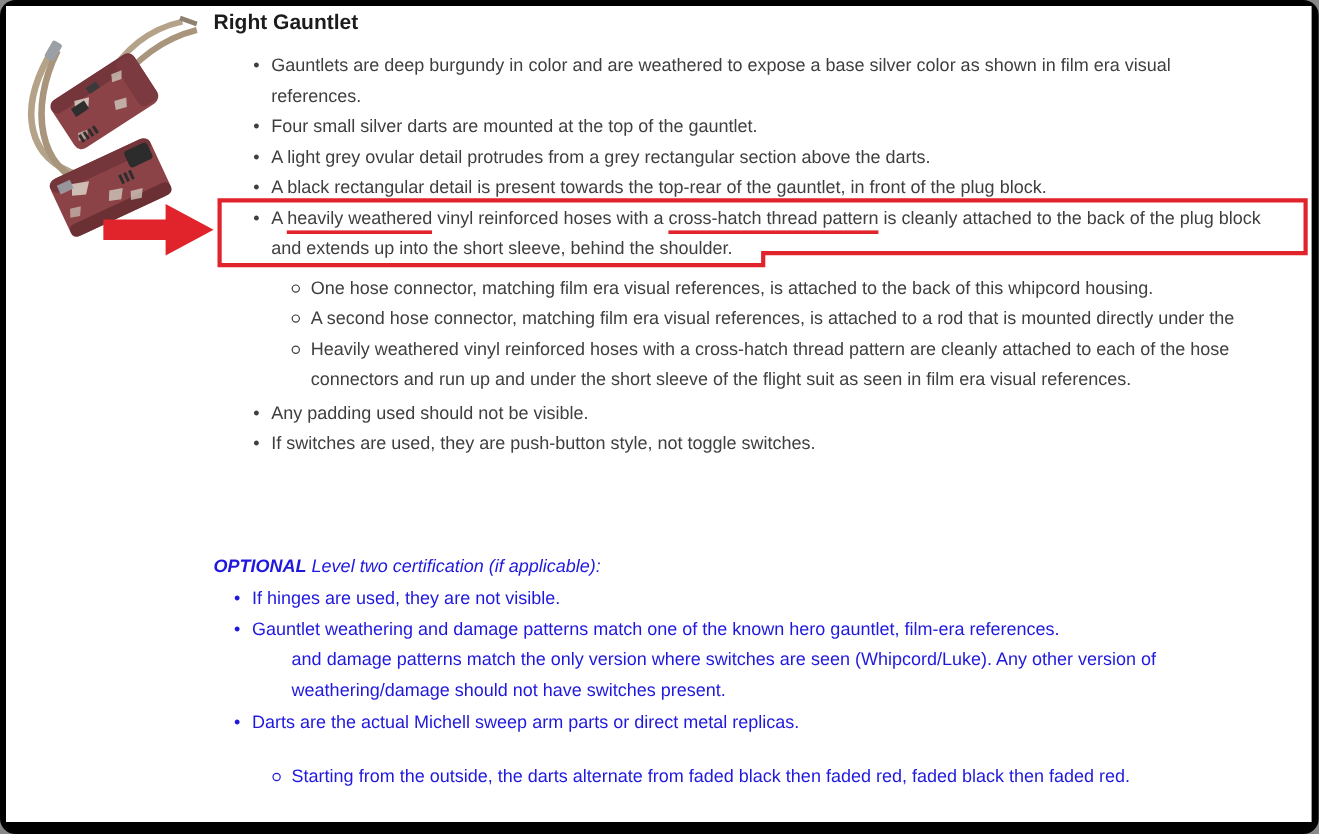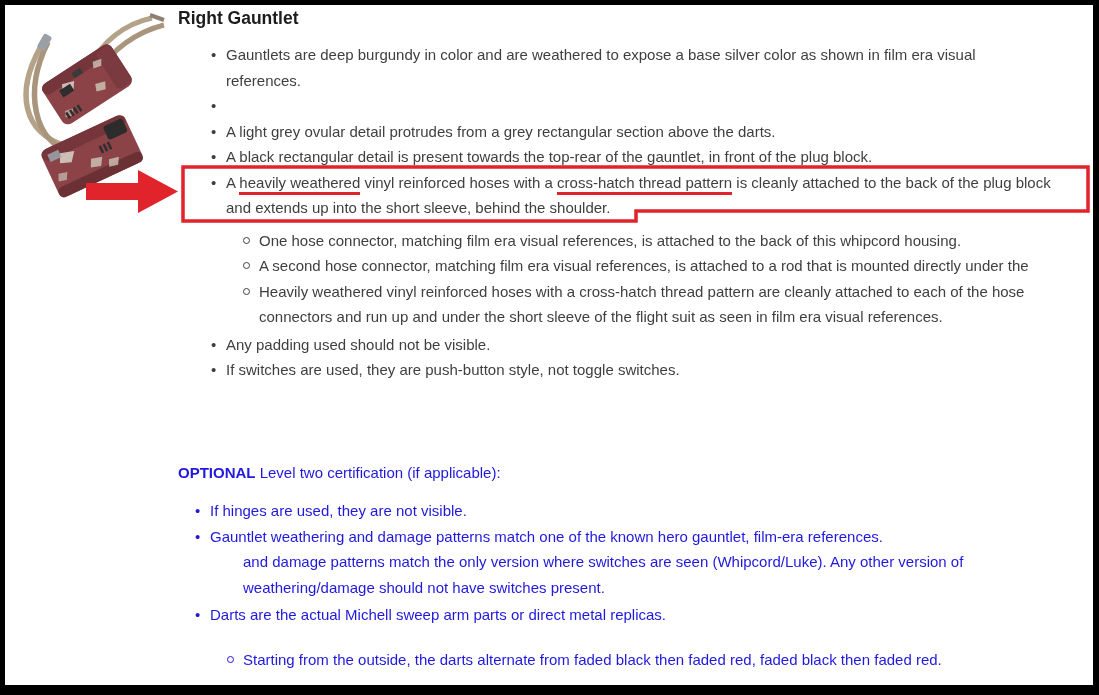--- a/index.html
+++ b/index.html
@@ -1,27 +1,27 @@
 <!DOCTYPE html>
 <html><head>
 <meta charset="utf-8">
 <style>
   html,body { margin:0; padding:0; background:#888; }
   .frame {
     position:relative; width:1099px; height:695px; background:#000;
-    font-family:"Liberation Sans", sans-serif; overflow:hidden;
+    font-family:"Liberation Sans", sans-serif; overflow:hidden;border-radius:13px;
   }
   .page-bg { position:absolute; left:5px; top:5px; width:1088px; height:680px; background:#fff; }
   .photo { position:absolute; left:6px; top:8px; width:172px; height:232px; }
   .arrow-svg { position:absolute; left:86px; top:169px; width:94px; height:45px; }
   .box-svg { position:absolute; left:180px; top:163px; width:916px; height:64px; pointer-events:none; }
   .page-title { position:absolute; left:178px; top:8px; font-size:17.5px; font-weight:700; color:#1c1c1c; }
   .content { position:absolute; left:194px; top:42px; width:916px; color:#3f3f3f; font-size:15px; }
   .optional { position:absolute; left:178px; top:460px; width:916px; color:#2019dd; font-size:15px; }
-  .opt-heading { line-height:26px; margin-bottom:12px; }
+  .opt-heading { line-height:26px; margin-bottom:0;font-style:italic; }
   .opt-heading .bold { font-weight:700; }
   .row { display:flex; line-height:25.5px; min-height:25.5px; }
   .txt { white-space:nowrap; }
   .mk { flex:0 0 32px; position:relative; }
   .mk-dot::before { content:"\2022"; position:absolute; left:17px; }
   .mk-circle::before {
     content:""; position:absolute; left:16px; top:9px; width:5px; height:5px;
     border:1.5px solid currentColor; border-radius:50%;
   }
   .l2 { padding-left:33px; }
@@ -93,20 +93,21 @@
   <div class="content">
     <div class="row">
         <span class="mk mk-dot"></span>
         <span class="txt">Gauntlets are deep burgundy in color and are weathered to expose a base silver color as shown in film era visual</span>
       </div>
     <div class="row cont1">
         <span class="txt">references.</span>
       </div>
     <div class="row">
         <span class="mk mk-dot"></span>
+        <span class="txt">Four small silver darts are mounted at the top of the gauntlet.</span>
       </div>
     <div class="row">
         <span class="mk mk-dot"></span>
         <span class="txt">A light grey ovular detail protrudes from a grey rectangular section above the darts.</span>
       </div>
     <div class="row">
         <span class="mk mk-dot"></span>
         <span class="txt">A black rectangular detail is present towards the top-rear of the gauntlet, in front of the plug block.</span>
       </div>
     <div class="row">

